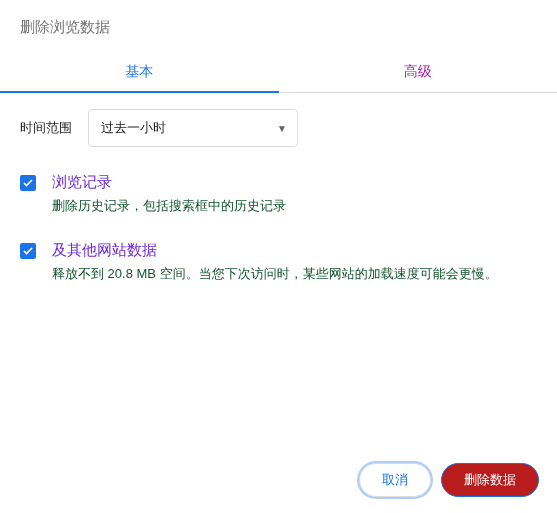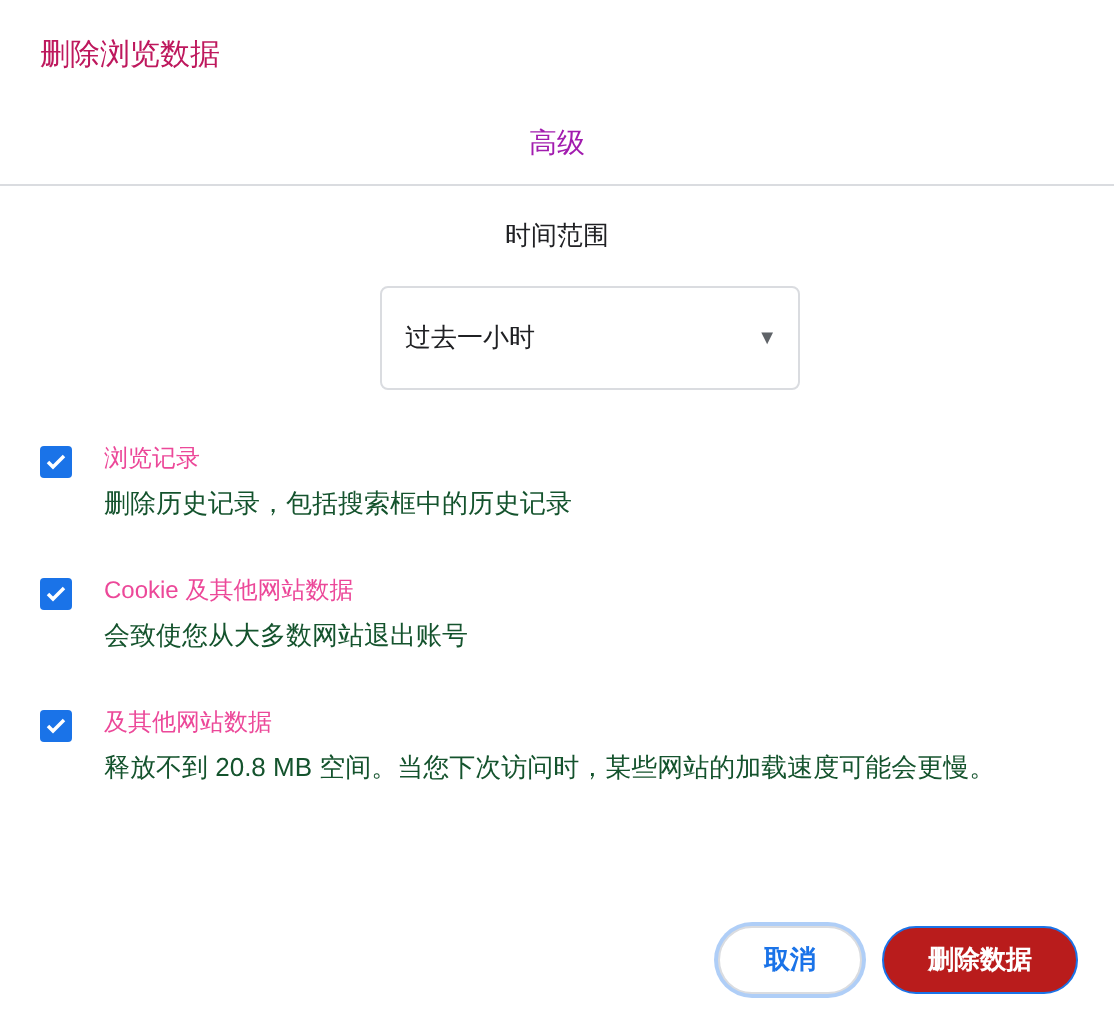--- a/index.html
+++ b/index.html
@@ -8,21 +8,21 @@
     font-size: 13px;
     color: #202124;
     background: #fff;
     width: 557px;
     height: 513px;
     position: relative;
   }
   .dialog-title {
     font-size: 15px;
     padding: 18px 20px 14px 20px;
-    color: #be185d;
+    color: #737373;
   }
   .tabs {
     display: flex;
     border-bottom: 1px solid #dadce0;
   }
   .tab {
     flex: 1;
     text-align: center;
     padding: 12px 0 11px 0;
     font-size: 14px;
@@ -38,40 +38,38 @@
     position: absolute;
     left: 0; right: 0; bottom: -1px;
     height: 2px;
     background: #1a73e8;
   }
   .time-row {
     display: flex;
     align-items: center;
     padding: 16px 20px 10px 20px;
     gap: 16px;
-    flex-direction: column;
   }
   .time-label {
     font-size: 13px;
     color: #202124;
   }
   .select {
     flex: 0 0 auto;
     width: 210px;
-    height: 52px;
+    height: 38px;
     border: 1px solid #dadce0;
     border-radius: 4px;
     display: flex;
     align-items: center;
     justify-content: space-between;
     padding: 0 10px 0 12px;
     font-size: 13px;
     color: #202124;
     cursor: pointer;
-    margin-left: 32px;
   }
   .select .caret {
     font-size: 10px;
     color: #5f6368;
   }
   .options {
     padding: 6px 20px 0 20px;
   }
   .opt-row {
     display: flex;
@@ -86,36 +84,35 @@
     background: #1a73e8;
     display: flex;
     align-items: center;
     justify-content: center;
     flex-shrink: 0;
     margin-top: 2px;
     cursor: pointer;
   }
   .checkbox svg { display: block; }
   .opt-text .opt-title {
-    font-size: 12px;
-    color: #ec4899;
+    font-size: 15px;
+    color: #6d28d9;
     margin-bottom: 4px;
   }
   .opt-text .opt-desc {
     font-size: 13px;
     color: #14532d;
     line-height: 1.6;
   }
   .footer {
     position: absolute;
     right: 18px;
     bottom: 16px;
     display: flex;
     gap: 10px;
-    font-weight: bold;
   }
   .btn {
     height: 34px;
     padding: 0 22px;
     border-radius: 17px;
     font-size: 13px;
     cursor: pointer;
     display: flex;
     align-items: center;
     justify-content: center;
@@ -131,20 +128,21 @@
     color: #fff;
     border: 1px solid #1a73e8;
   }
 </style>
 </head>
 <body>
 
 <div class="dialog-title">删除浏览数据</div>
 
 <div class="tabs">
+  <div class="tab active">基本</div>
   <div class="tab">高级</div>
 </div>
 
 <div class="time-row">
   <div class="time-label">时间范围</div>
   <div class="select">
     <span>过去一小时</span>
     <span class="caret">▼</span>
   </div>
 </div>
@@ -156,31 +154,20 @@
       <svg width="12" height="12" viewBox="0 0 24 24">
           <path fill="none" stroke="#fff" stroke-width="3.5" d="M4 12l5 5L20 6"></path>
         </svg>
     </div>
     <div class="opt-text">
       <div class="opt-title">浏览记录</div>
       <div class="opt-desc">删除历史记录，包括搜索框中的历史记录</div>
     </div>
   </div>
 
-  <div class="opt-row">
-    <div class="checkbox">
-      <svg width="12" height="12" viewBox="0 0 24 24">
-          <path fill="none" stroke="#fff" stroke-width="3.5" d="M4 12l5 5L20 6"></path>
-        </svg>
-    </div>
-    <div class="opt-text">
-      <div class="opt-title">Cookie 及其他网站数据</div>
-      <div class="opt-desc">会致使您从大多数网站退出账号</div>
-    </div>
-  </div>
 
   <div class="opt-row">
     <div class="checkbox">
       <svg width="12" height="12" viewBox="0 0 24 24">
           <path fill="none" stroke="#fff" stroke-width="3.5" d="M4 12l5 5L20 6"></path>
         </svg>
     </div>
     <div class="opt-text">
       <div class="opt-title">及其他网站数据</div>
       <div class="opt-desc">释放不到 20.8 MB 空间。当您下次访问时，某些网站的加载速度可能会更慢。</div>

